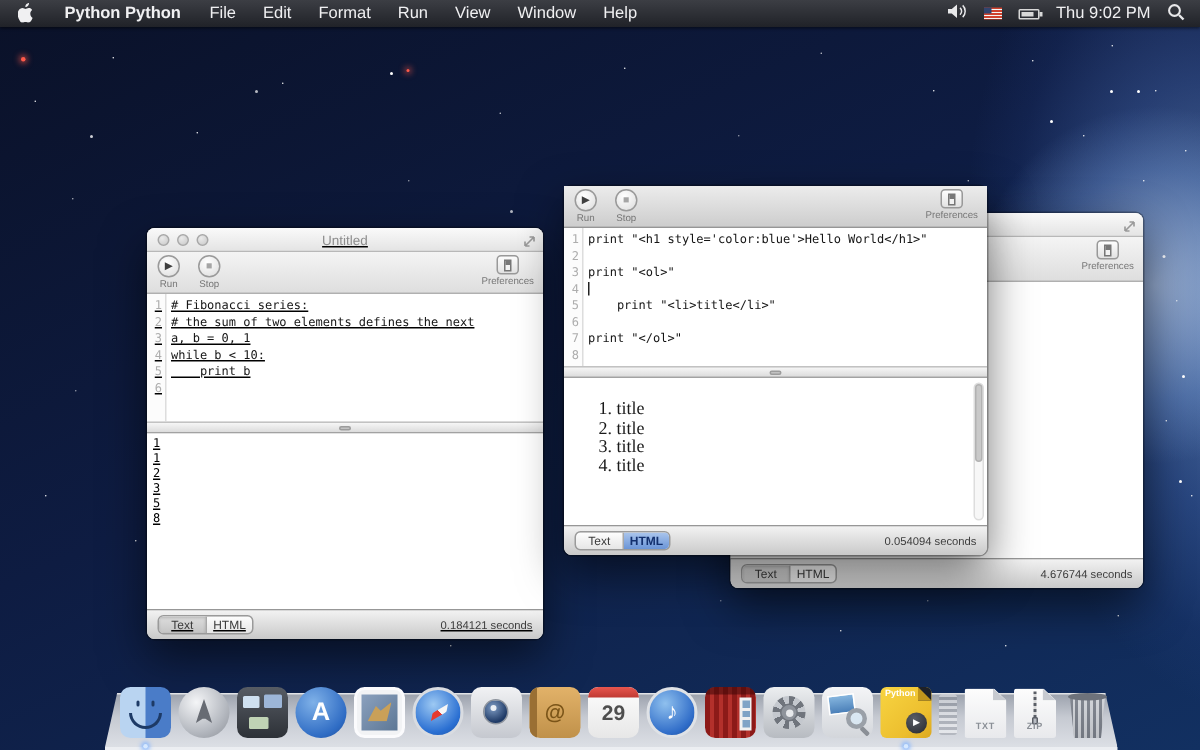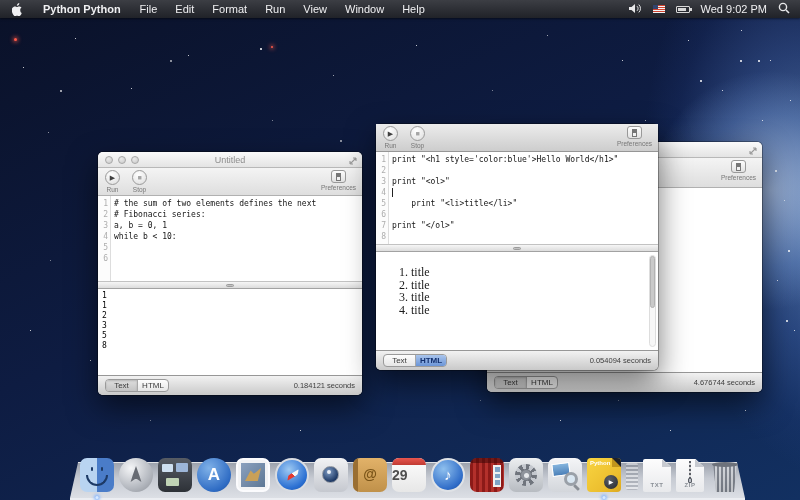--- a/index.html
+++ b/index.html
@@ -70,21 +70,21 @@
   .bottombar { height:20px; flex:0 0 20px; border-radius:0 0 5px 5px; background:linear-gradient(#f2f2f2,#c9c9c9);
     border-top:1px solid #979797; display:flex; align-items:center; justify-content:space-between; padding:0 7px; }
   .seg-ctl { display:flex; height:13px; border:1px solid #9a9a9a; border-radius:4px; overflow:hidden; font-size:8px; color:#3a3a3a; background:linear-gradient(#fdfdfd,#e6e6e6); }
   .seg { width:31px; text-align:center; line-height:12px; }
   .seg + .seg { border-left:1px solid #a8a8a8; }
   .seg.sel-gray { background:linear-gradient(#dedede,#c4c4c4); box-shadow:inset 0 1px 2px rgba(0,0,0,.18); }
   .seg.sel-blue { background:linear-gradient(#aac5ec,#6b95d7); color:#13306e; font-weight:bold; }
   .timetxt { font-size:7.5px; color:#3d3d3d;margin-left:36px; }
 
   
-  #window1 { left:98px; top:152px; width:264px; height:243px; z-index:2; }
+  #window1 { left:98px; top:152px; width:264px; height:274px; z-index:2;text-decoration:underline; }
   #window1 .code-area { flex:0 0 85px; }
   #window1 .output-area { flex:1 1 auto; }
   #window2 { left:376px; top:124px; width:282px; height:246px; z-index:3; }
   #window2 .code-area { flex:0 0 92px; }
   #window2 .output-area { flex:1 1 auto; }
   #window3 { left:487px; top:142px; width:275px; height:250px; z-index:1; }
   #window3 .toolbar { height:30px; flex:0 0 30px; }
   #window3 .content-blank { flex:1 1 auto; background:#fff; }
 
   
@@ -122,21 +122,21 @@
   .mail-bird { position:absolute; left:7px; top:8px; width:16px; height:13px; background:#c9a058; clip-path:polygon(0 100%,35% 20%,55% 45%,100% 0,80% 100%); }
   .ic.safari { background:radial-gradient(circle at 40% 32%,#9dc9f3,#2a6fd2 68%,#1b4fa0); border:2px solid #d9dce1; }
   .needle { position:absolute; left:8px; top:12px; width:16px; height:6px; transform:rotate(-45deg);
     background:linear-gradient(90deg,#e6392f 50%,#f6f6f6 50%); clip-path:polygon(0 50%,28% 0,100% 50%,72% 100%); }
   .ic.facetime { background:linear-gradient(#f1f2f4,#c5c8cf); }
   .ft-lens { position:absolute; left:8px; top:8px; width:17px; height:17px; border-radius:50%;
     background:radial-gradient(circle at 38% 32%,#7f9cc4,#1f3a66 70%); border:1px solid #8e949e; }
   .ft-glint { position:absolute; left:13px; top:12px; width:4px; height:4px; border-radius:50%; background:rgba(255,255,255,.85); }
   .ic.addressbook { background:linear-gradient(#e2b269,#c0914a); color:#7a5418; font-size:14px; font-weight:bold; text-align:center; line-height:32px; }
   .ab-spine { position:absolute; left:0; top:0; bottom:0; width:5px; background:#9a6f33; }
-  .ic.ical { background:linear-gradient(#fdfdfd,#e7e7e7); }
+  .ic.ical { background:linear-gradient(#fdfdfd,#e7e7e7); text-align:center; }
   .ical-top { position:absolute; left:0; right:0; top:0; height:7px; background:linear-gradient(#e8564e,#c03a33); }
   .ical-day { position:absolute; left:0; right:0; top:9px; font-size:14px; font-weight:bold; color:#4e4e4e; }
   .ic.itunes { background:radial-gradient(circle at 35% 30%,#8fc0ee,#2f6cc8 70%,#1a478f); border:2px solid #dfe2e6; color:#fff; font-size:15px; text-align:center; line-height:30px; }
   .ic.photobooth { background:repeating-linear-gradient(90deg,#8c1a18 0 3px,#b3302b 3px 6px); }
   .pb-valance { position:absolute; left:0; right:0; top:0; height:5px; background:rgba(60,8,8,.55); }
   .pb-strip { position:absolute; right:3px; top:7px; width:8px; height:22px; background:#f0f0f0; display:flex; flex-direction:column; gap:2px; padding:2px 1.5px; }
   .pb-strip div { height:5px; background:#7fa3c6; }
   .ic.sysprefs { background:linear-gradient(#eceef0,#b7bbc1); }
   .gear { position:absolute; left:6px; top:6px; width:22px; height:22px; border-radius:50%;
     background:repeating-conic-gradient(#70757d 0deg 22deg,#c4c8ce 22deg 45deg); }
@@ -195,21 +195,21 @@
           <path d="M8 3.2a3 3 0 0 1 0 4.6M9.8 1.6a5.4 5.4 0 0 1 0 7.8" stroke="#e8e8ea" stroke-width="1" fill="none"></path>
         </svg>
     </span>
     <span class="flag">
         <span class="canton"></span>
       </span>
     <span class="battery">
         <span class="fill"></span>
         <span class="nub"></span>
       </span>
-    <span class="clock">Wed 9:02 PM</span>
+    <span class="clock">Thu 9:02 PM</span>
     <span>
       <svg width="12" height="12" viewBox="0 0 12 12">
           <circle cx="5" cy="5" r="3.6" stroke="#e8e8ea" stroke-width="1.4" fill="none"></circle>
           <line x1="8" y1="8" x2="11" y2="11" stroke="#e8e8ea" stroke-width="1.6"></line>
         </svg>
     </span>
   </div>
 </div>
 
 <div class="window inactive" id="window1">
@@ -245,24 +245,25 @@
   <div class="code-area">
     <div class="gutter">
       <div class="cl">1</div>
       <div class="cl">2</div>
       <div class="cl">3</div>
       <div class="cl">4</div>
       <div class="cl">5</div>
       <div class="cl">6</div>
     </div>
     <div class="codelines">
+      <div class="cl"># Fibonacci series:</div>
       <div class="cl"># the sum of two elements defines the next</div>
-      <div class="cl"># Fibonacci series:</div>
       <div class="cl">a, b = 0, 1</div>
       <div class="cl">while b &lt; 10:</div>
+      <div class="cl">    print b</div>
     </div>
   </div>
   <div class="splitter">
       <span class="dimple"></span>
     </div>
   <div class="output-area">
     <div class="out-mono">
       <div>1</div>
       <div>1</div>
       <div>2</div>

